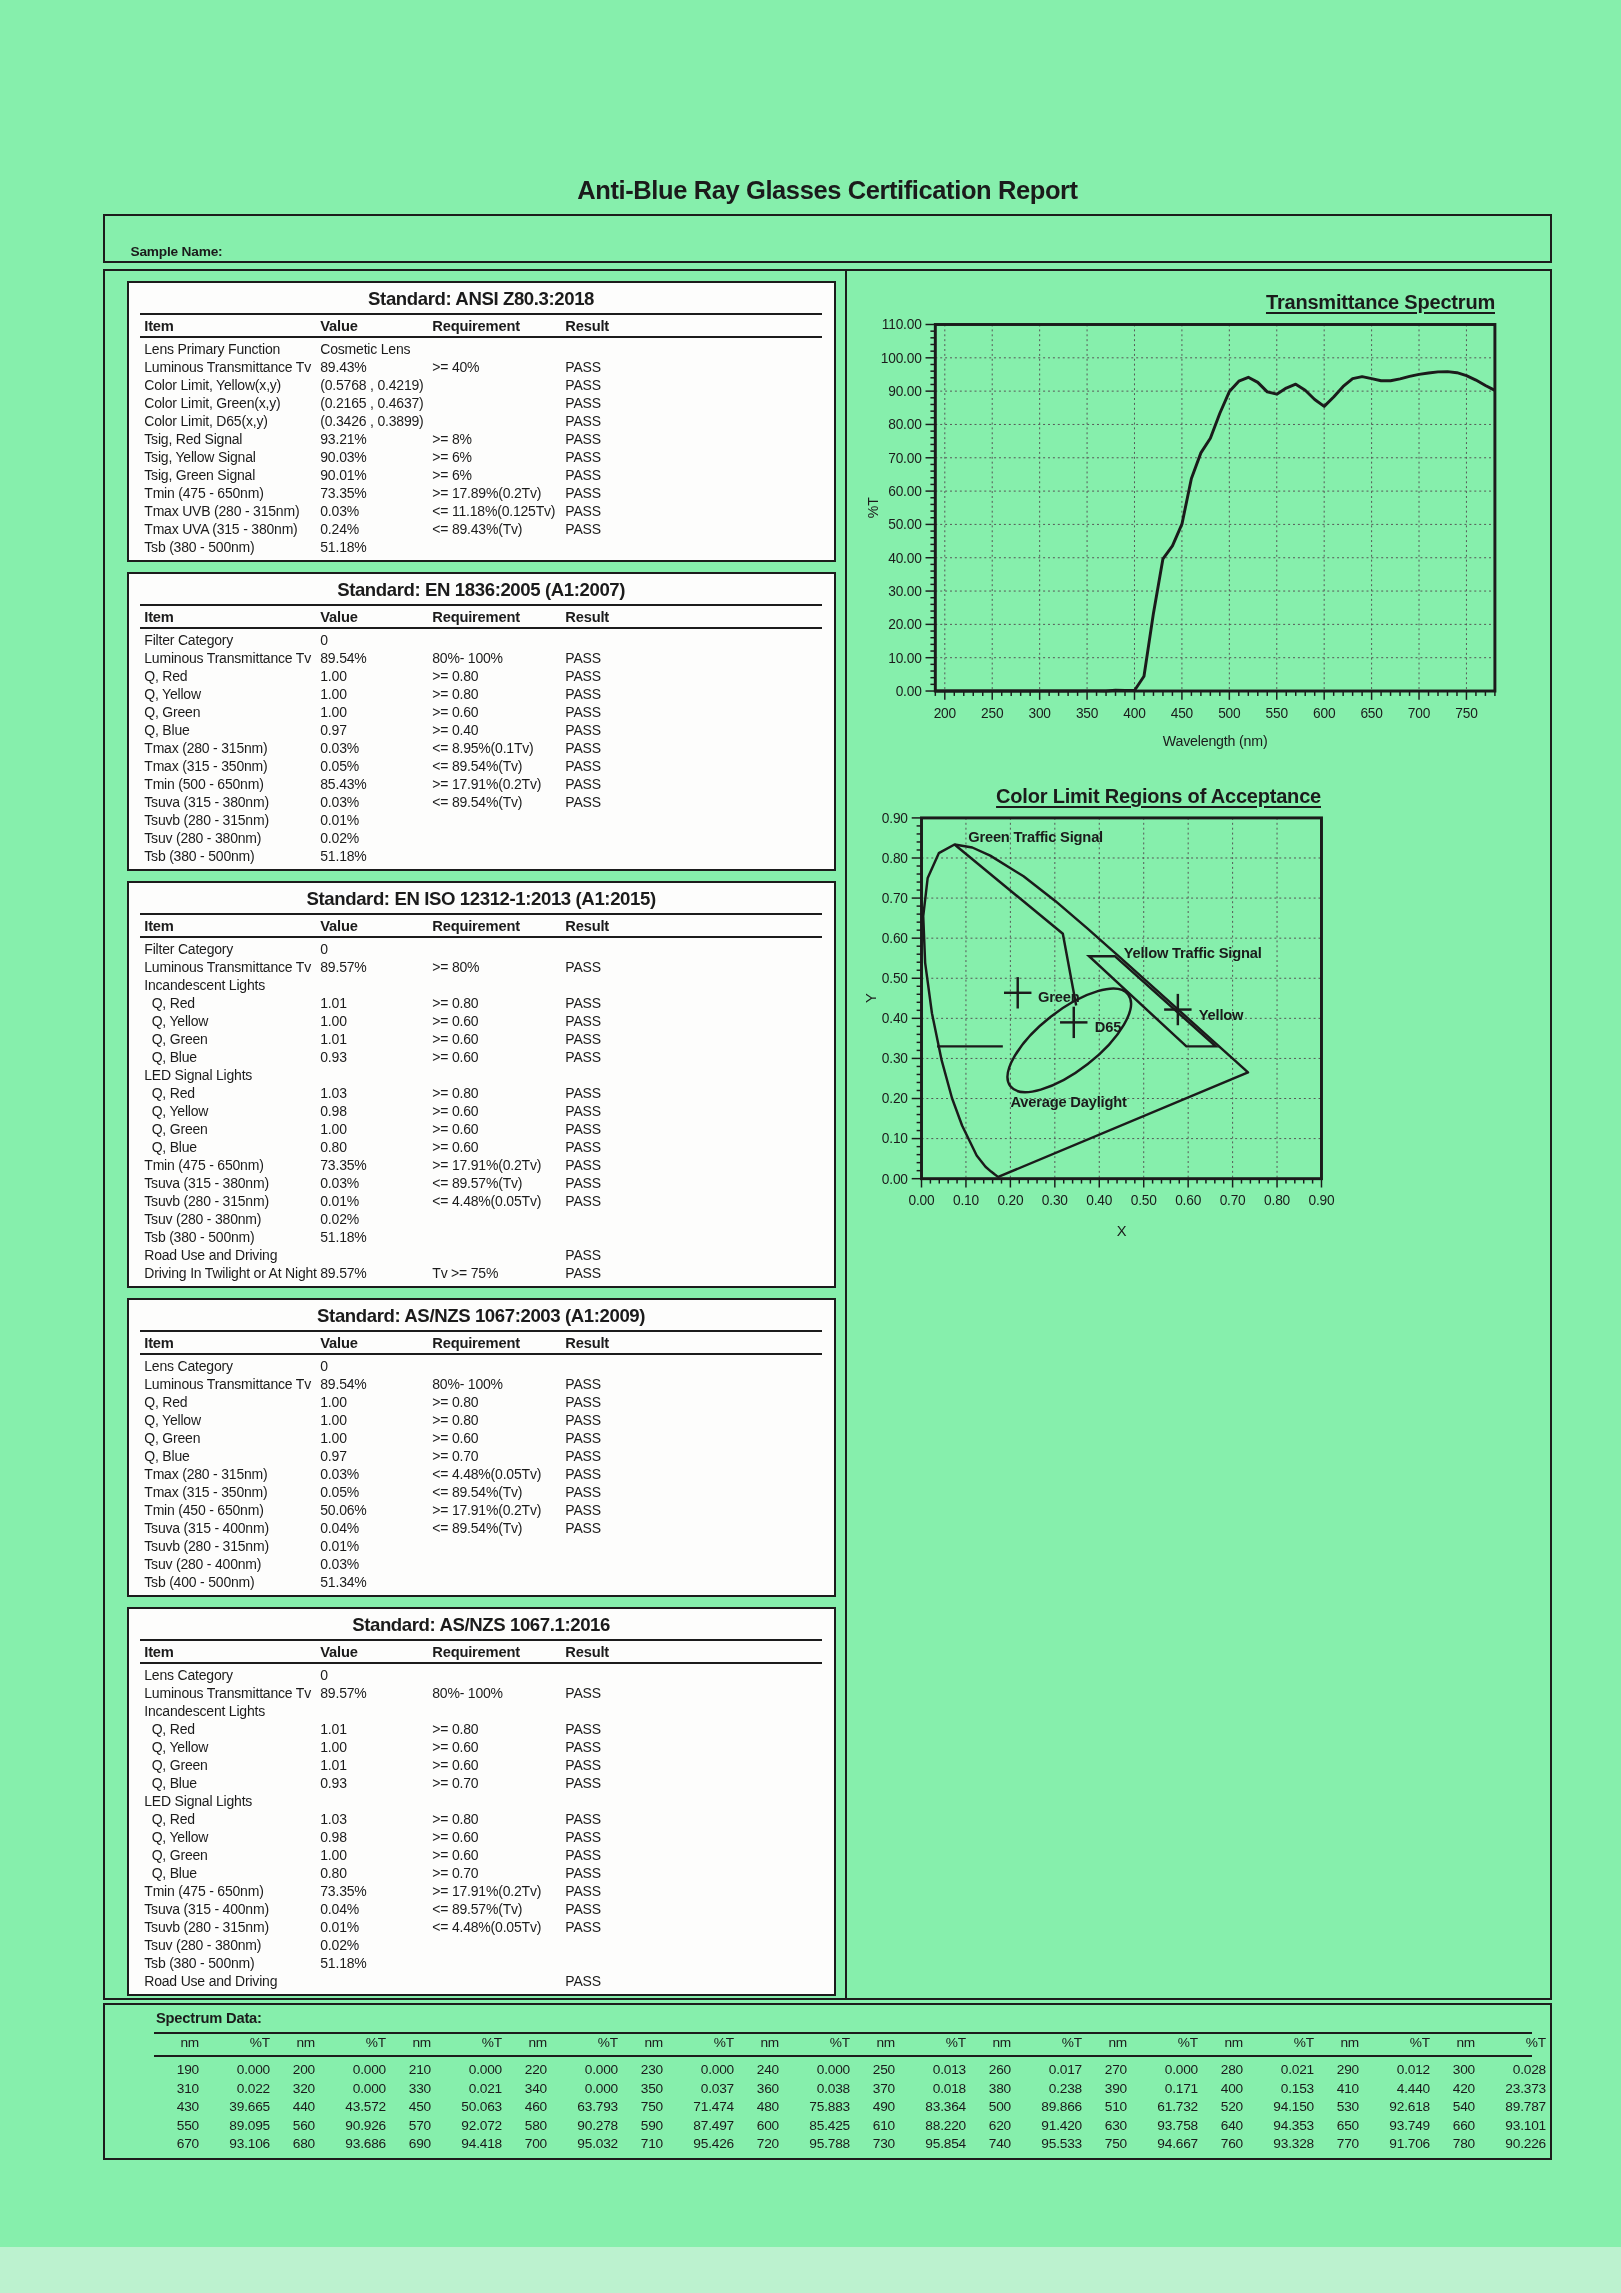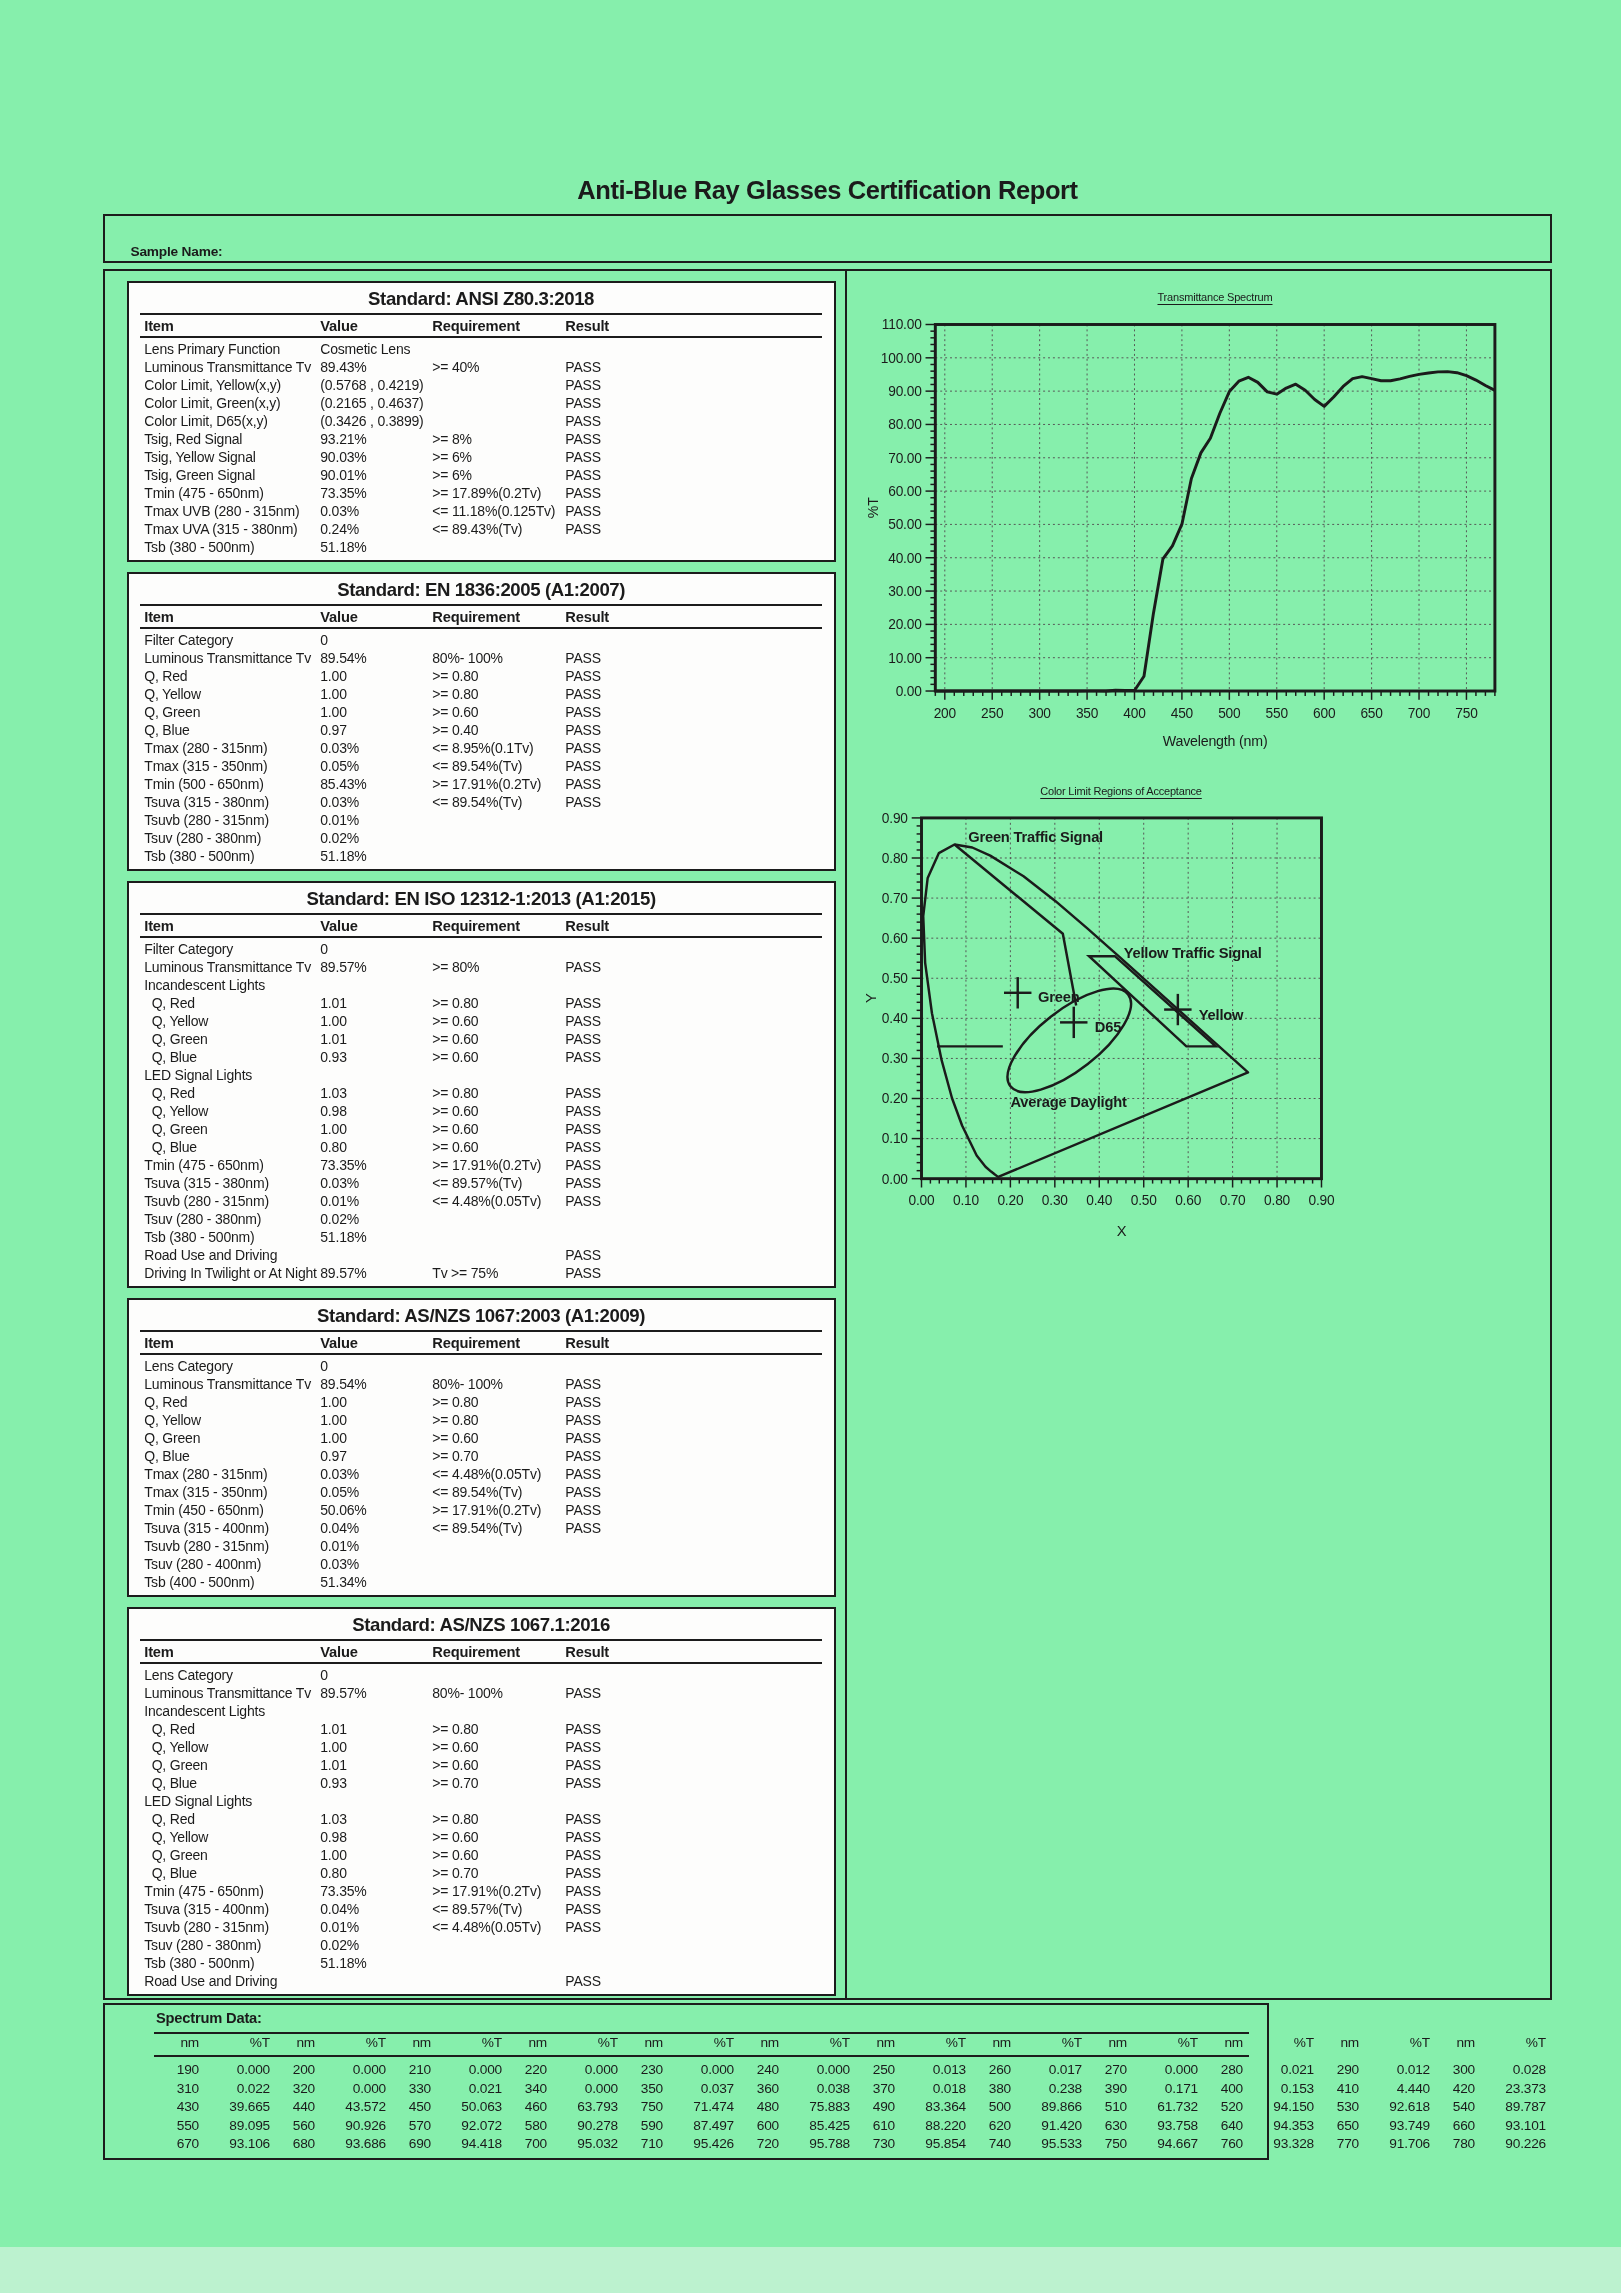--- a/index.html
+++ b/index.html
@@ -23,29 +23,29 @@
   .right-col { flex:1; position:relative; }
 
   .std-table { width:709px; border:2.9px solid #1c1c1c; margin-bottom:9.8px; padding-bottom:3.9px; background:#fdfdfc; }
   .std-title { text-align:center; font-size:18.6px; font-weight:bold; margin-top:4.9px; letter-spacing:-0.4px; }
   .rule-thin  { border-top:2px solid #1c1c1c; margin:2.9px 11.8px 0 11.8px; }
   .rule-thick { border-top:2.9px solid #1c1c1c; margin:0 11.8px 2px 11.8px; }
   .std-row { display:grid; grid-template-columns:176px 112px 133px 1fr; padding-left:15.7px;
              height:18px; line-height:18px; font-size:14px; white-space:nowrap; }
   .std-row.head { font-weight:bold; font-size:14.7px; height:21.6px; line-height:23.5px; }
 
-  .chart-title { position:absolute; text-align:center; font-size:11px; font-weight:normal;
+  .chart-title { position:absolute; text-align:right; font-size:20px; font-weight:bold;
                  text-decoration:underline; text-underline-offset:2.9px; }
   #t-title { left:88px; top:19.6px; width:560px; }
   #c-title { left:74px; top:514px; width:400px; }
   svg { position:absolute; display:block; }
   #spectrum-svg { left:0; top:29px; }
   #cie-svg { left:0; top:534px; }
 
-  .spectrum-box { position:absolute; left:103px; top:2003px; width:1166px; height:157px;
+  .spectrum-box { position:absolute; left:103px; top:2003px; width:1449px; height:157px;
                   border:2.9px solid #1c1c1c; }
   .spec-label { position:absolute; left:51px; top:4.9px; font-size:14.7px; font-weight:bold; }
   .spec-rule1 { position:absolute; left:49px; right:17.6px; top:26.5px; border-top:2px solid #1c1c1c; }
   .spec-rule2 { position:absolute; left:49px; right:17.6px; top:50px; border-top:2.5px solid #1c1c1c; }
   .spec-grid { position:absolute; left:49px; top:29px; display:grid;
                grid-template-columns:repeat(12, 45px 71px); font-size:13.7px; }
   .spec-grid.rows { top:56px; row-gap:0; }
   .spec-cell { text-align:right; height:18.6px; line-height:18.6px; white-space:nowrap; }
   .spec-cell.hdr { height:17.6px; line-height:17.6px; }
 

